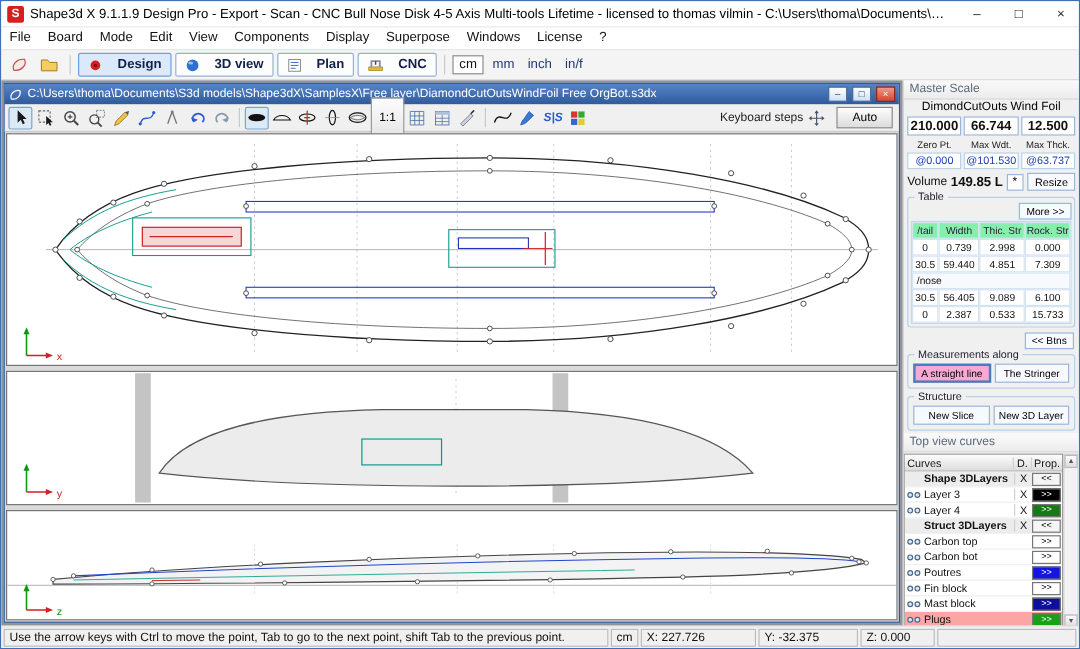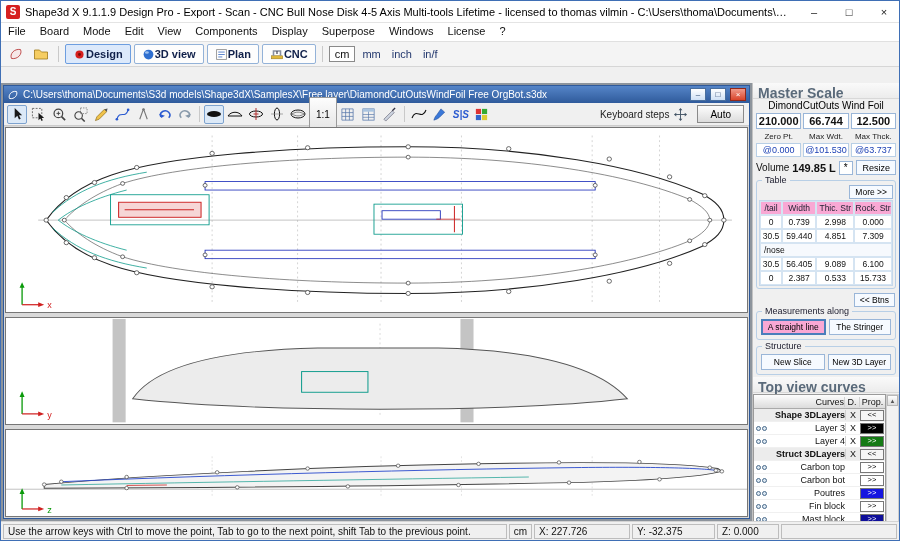--- a/index.html
+++ b/index.html
@@ -19,30 +19,30 @@
   
   .menubar { height:19px; background:#fff; display:flex; align-items:flex-start;
              border-bottom:1px solid #e0e0e0; flex:0 0 19px; }
   .menu-item { padding:2px 7px; }
 
   
   .toolbar { height:25px; background:#f4f4f4; display:flex; align-items:center; gap:3px;
              padding:0 4px; border-bottom:1px solid #d6d6d6; flex:0 0 25px; }
   .tb-icon-btn { width:22px; height:20px; display:flex; align-items:center; justify-content:center;
                  border:1px solid transparent; border-radius:2px; background:transparent; }
-  .tb-btn { height:20px; display:flex; align-items:center; gap:0; padding:0 7px;
+  .tb-btn { height:20px; display:flex; align-items:center; gap:12px; padding:0 7px;
             border:1px solid #93b2d8; background:#fdfdfd; border-radius:2px; font-size:11px;
             color:#10204a; font-weight:bold; }
   .tb-btn.active { background:#dce9fb; border-color:#6d9ee0; }
   .sep { width:1px; height:16px; background:#c9c9c9; margin:0 3px; }
   .unit-box { border:1px solid #8a8a8a; background:#fff; padding:1px 5px; font-size:11px; }
   .unit-label { color:#23386e; padding:0 4px; font-size:11px; }
 
   
-  .main { flex:1; display:flex; min-height:0;margin-top:16px; }
+  .main { flex:1; display:flex; min-height:0; }
   .mdi { flex:1; background:#8d949c; position:relative; }
   .child { position:absolute; inset:2px; border:1px solid #2f5a9b; background:#d9d9d9;
            display:flex; flex-direction:column; }
   .child-titlebar { height:17px; flex:0 0 17px; background:linear-gradient(#5585c8,#2f5a9b);
                     color:#fff; font-size:10px; display:flex; align-items:center; gap:4px; padding:0 3px; }
   .child-title-text { flex:1; white-space:nowrap; overflow:hidden; text-overflow:ellipsis; }
   .cw-btn { width:16px; height:13px; background:linear-gradient(#ffffff,#cfe0f5); border:1px solid #4a6f9e;
             color:#1d3a63; font-size:8px; line-height:1; display:flex; align-items:center; justify-content:center; }
   .cw-btn.close { background:linear-gradient(#f09a8a,#d9442a); color:#fff; border-color:#90281a; }
 
@@ -61,52 +61,52 @@
   .panel { border:1px solid #767676; background:#fff; position:relative; overflow:hidden; min-height:0; }
   .panel.top { flex:196 196 0; }
   .panel.mid { flex:112 112 0; }
   .panel.bot { flex:92 92 0; }
   .splitter { height:4px; flex:0 0 4px; }
   .panel svg.draw { width:100%; height:100%; display:block; }
 
   
   .sidebar { width:147px; flex:0 0 147px; background:#f0f0f0; border-left:1px solid #c2c2c2;
              display:flex; flex-direction:column; font-size:10px; overflow:hidden; }
-  .side-header { height:16px; flex:0 0 16px; color:#5a6a7a; padding:2px 5px; font-size:14px;
-                 background:linear-gradient(#fafafa,#ececec); border-bottom:1px solid #d8d8d8;font-weight:bold; }
+  .side-header { height:16px; flex:0 0 16px; color:#5a6a7a; padding:2px 5px; font-size:10px;
+                 background:linear-gradient(#fafafa,#ececec); border-bottom:1px solid #d8d8d8; }
   .board-name { text-align:center; font-size:10px; padding:1px 0; color:#000; }
   .triple { display:flex; gap:2px; padding:1px 3px; }
   .triple > * { flex:1; text-align:center; }
   .big-val { border:1px solid #9ab6d8; background:#fff; font-weight:bold; font-size:11px; padding:1px 0; }
   .dim-label { font-size:8px; color:#222; padding-top:1px; }
   .at-val { border:1px solid #b8cfe6; background:#fff; color:#1a3fb4; font-size:9px; padding:1px 0; }
   .volume-row { display:flex; align-items:center; gap:3px; padding:2px 3px 1px; font-size:10px; }
   .volume-num { font-weight:bold; font-size:11px; }
   .star-btn { width:14px; height:14px; border:1px solid #9ab6d8; background:#fff; font-size:10px; line-height:1; }
   .resize-btn { height:15px; border:1px solid #9ab6d8; background:#f6faff; font-size:9px; padding:0 5px; margin-left:auto; }
 
   .groupbox { border:1px solid #b8cfe6; border-radius:3px; margin:4px 3px 2px; padding:6px 2px 2px; position:relative; }
   .gb-caption { position:absolute; top:-6px; left:5px; background:#f0f0f0; padding:0 3px; font-size:9px; color:#223; }
   .more-row { display:flex; justify-content:flex-end; margin:-2px 0 1px; }
   .small-btn { height:14px; border:1px solid #9ab6d8; background:#f6faff; font-size:8.5px; padding:0 5px; }
 
   .ms-table { display:grid; grid-template-columns:22px 1fr 1.1fr 1.1fr; background:#fff; border:1px solid #c6d8ea; }
   .ms-table span { border:1px solid #d5e4f2; text-align:center; font-size:8.5px; padding:1px 0;
                    white-space:nowrap; overflow:hidden; }
-  .ms-table .th { background:#f9a8d4; color:#223; }
+  .ms-table .th { background:#86efac; color:#223; }
   .ms-table .nose { grid-column:1 / -1; text-align:left; padding-left:3px; background:#f6f9fd; }
   .btns-row { display:flex; justify-content:flex-end; padding:2px 4px 0; }
   .pair-row { display:flex; gap:3px; padding:1px 2px 2px; }
   .pair-btn { flex:1; height:16px; border:1px solid #9ab6d8; background:#f6faff; font-size:8.5px; padding:0; }
   .pair-btn.sel { border:2px solid #4a7ebb; background:#f9a8d4; }
 
   .curves-wrap { height:146px; flex:0 0 146px; display:flex; align-items:stretch; margin-top:1px; }
   .curves-table { flex:1; background:#fff; border:1px solid #9a9a9a; display:flex; flex-direction:column; font-size:9px; overflow:hidden; }
   .curves-head { display:flex; background:linear-gradient(#fdfdfd,#dcdcdc); border-bottom:1px solid #aaa; height:14px; align-items:center; }
-  .c-label { flex:1; padding-left:2px; white-space:nowrap; overflow:hidden;text-align:right; }
+  .c-label { flex:1; padding-left:2px; white-space:nowrap; overflow:hidden; }
   .c-d { width:15px; text-align:center; border-left:1px solid #d0d0d0; }
   .c-prop-h { width:26px; text-align:center; border-left:1px solid #d0d0d0; }
   .curve-row { display:flex; align-items:center; height:13px; border-bottom:1px solid #f0f0f0; }
   .curve-row.group .c-label { font-weight:bold; }
   .c-icons { width:14px; display:flex; gap:1px; justify-content:center; }
   .c-icons i { width:5px; height:5px; border:1px solid #4a6a8a; border-radius:50%; background:#dce8f2; }
   .c-prop { width:24px; height:11px; margin-right:1px; border:1px solid #777; font-size:7.5px; line-height:1;
             padding:0; display:flex; align-items:center; justify-content:center; background:#f8f8f8; }
   .vscroll { width:13px; flex:0 0 13px; background:#f2f2f2; border:1px solid #cfcfcf; display:flex;
              flex-direction:column; justify-content:space-between; align-items:center; font-size:6px; color:#555; }

